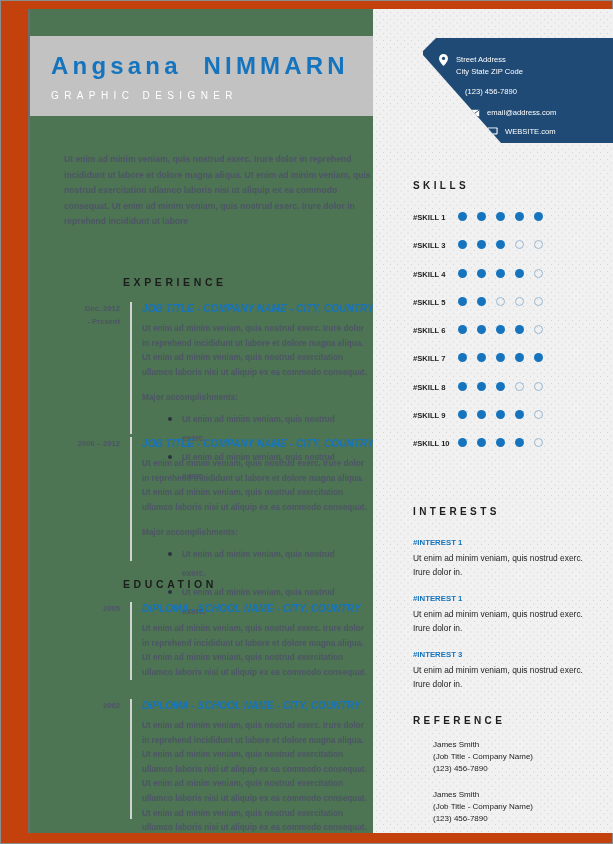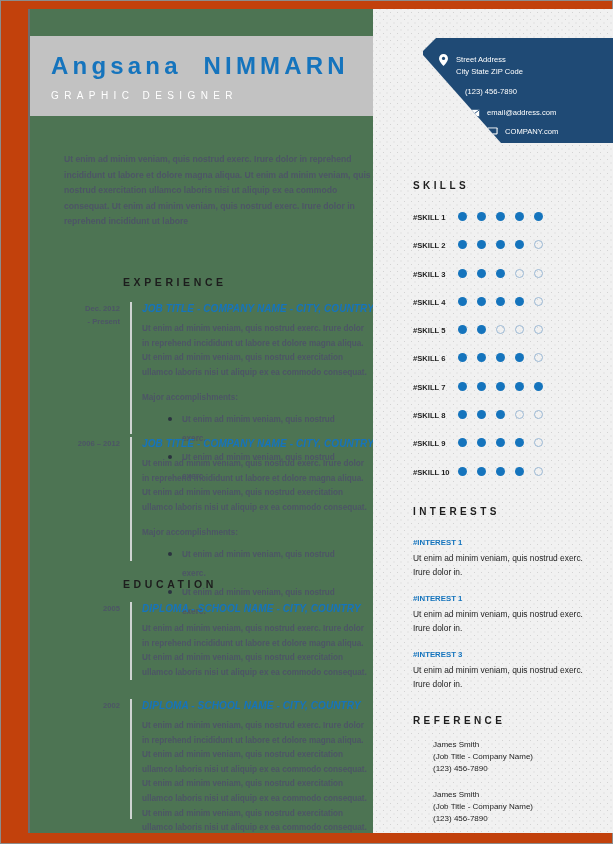--- a/index.html
+++ b/index.html
@@ -311,44 +311,34 @@
         <span>email@address.com</span>
       </div>
       <div class="contact-row" id="c-web">
         <span class="ico">
           <svg width="11" height="10" viewBox="0 0 11 10">
               <rect x="0.4" y="0.4" width="10.2" height="7" rx="0.8" fill="#ffffff"></rect>
               <rect x="1.5" y="1.4" width="8" height="5" fill="#1f4a75"></rect>
               <rect x="4" y="7.6" width="3" height="1.9" fill="#ffffff"></rect>
             </svg>
         </span>
-        <span>COMPANY.com</span>
+        <span>WEBSITE.com</span>
       </div>
     </div>
 
     <div class="rsec-head" id="skills-head">SKILLS</div>
     <div class="skills" id="skills-list">
         <div class="skill-row">
           <div class="skill-name">#SKILL 1</div>
           <div class="dots">
             <span class="dot on"></span>
             <span class="dot on"></span>
             <span class="dot on"></span>
             <span class="dot on"></span>
             <span class="dot on"></span>
-          </div>
-        </div>
-        <div class="skill-row">
-          <div class="skill-name">#SKILL 2</div>
-          <div class="dots">
-            <span class="dot on"></span>
-            <span class="dot on"></span>
-            <span class="dot on"></span>
-            <span class="dot on"></span>
-            <span class="dot off"></span>
           </div>
         </div>
         <div class="skill-row">
           <div class="skill-name">#SKILL 3</div>
           <div class="dots">
             <span class="dot on"></span>
             <span class="dot on"></span>
             <span class="dot on"></span>
             <span class="dot off"></span>
             <span class="dot off"></span>

